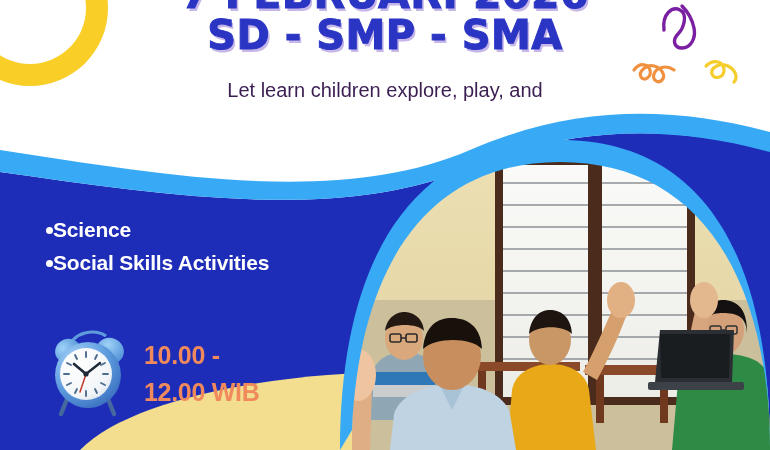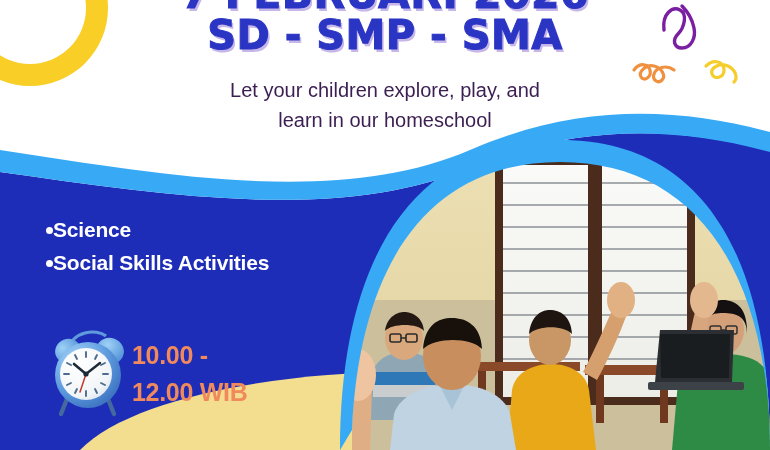--- a/index.html
+++ b/index.html
@@ -90,20 +90,21 @@
     white-space:nowrap;
   }
 
   
   #time-block {
     position:absolute;
     z-index:7;
     left:52px; top:326px;
     display:flex;
     align-items:center;
+    gap:12px;
   }
   #clock-icon { width:80px; height:95px; flex:0 0 80px; }
   #time-text {
     font-family:"Liberation Sans", sans-serif;
     font-weight:bold;
     font-size:25px;
     line-height:37px;
     color:#F08A5D;
     letter-spacing:-0.3px;
     white-space:nowrap;
@@ -255,22 +256,21 @@
     <path d="M 706 66 C 714 58 724 62 724 70 C 724 78 714 80 712 74
              C 710 68 720 62 728 66 C 736 70 738 78 734 82" fill="none" stroke="#F5CE2E" stroke-width="3.2" stroke-linecap="round"></path>
   </svg>
 
   <div id="headings">
     <div class="title-line" id="title-date">7 FEBRUARI 2026</div>
     <div class="title-line" id="title-levels">SD - SMP - SMA</div>
   </div>
 
   <div id="subtitle">
-    <span class="sub-line">Let your children explore, play, and</span>
-    <span class="sub-line">learn in our homeschool</span>
+    <span class="sub-line">Let learn children explore, play, and</span>
   </div>
 
   <div id="activities">
     <div class="activity-row">
       <span class="bullet-dot"></span>
       <span class="activity-label">Science</span>
     </div>
     <div class="activity-row">
       <span class="bullet-dot"></span>
       <span class="activity-label">Social Skills Activities</span>

